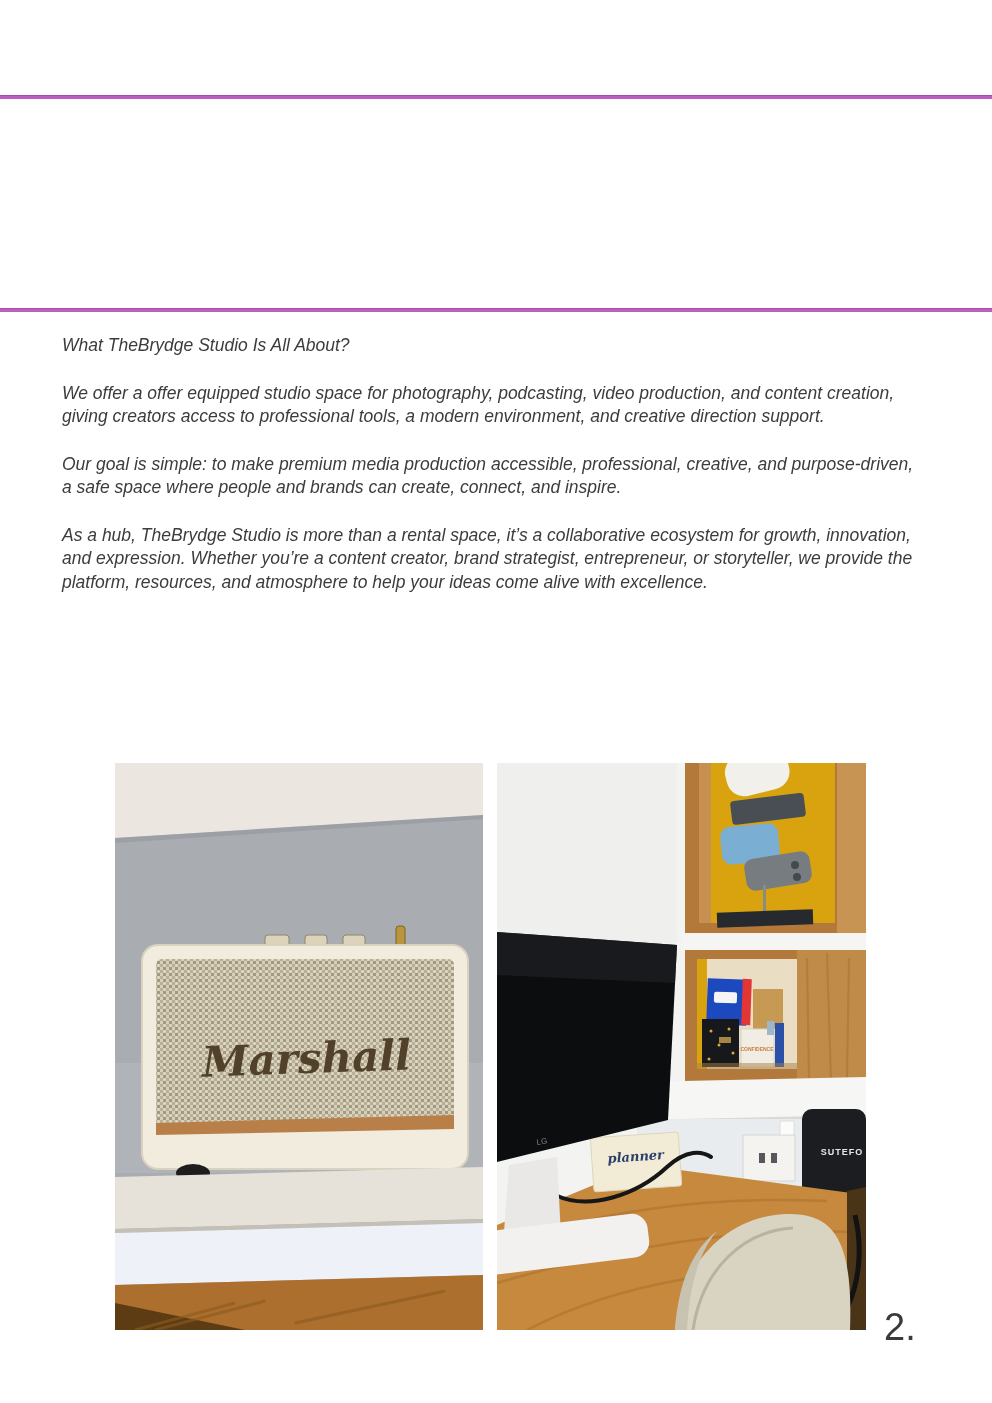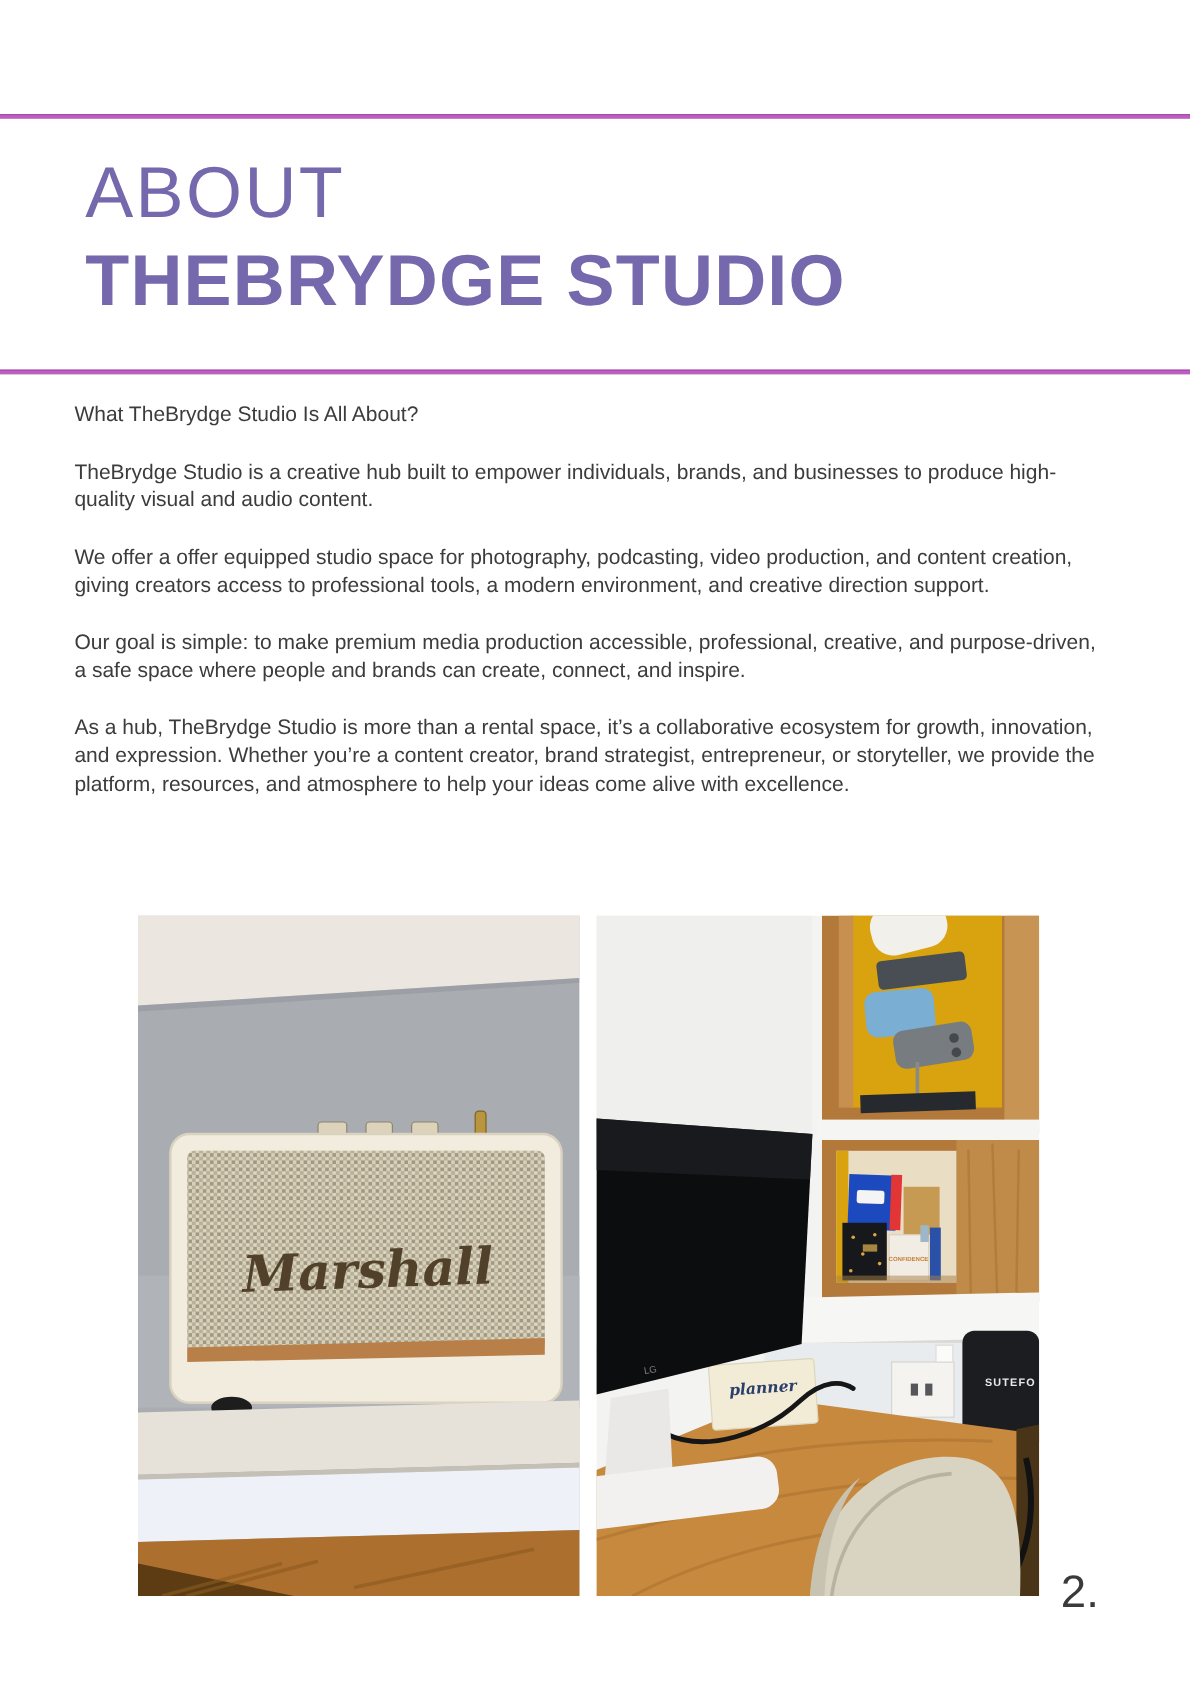--- a/index.html
+++ b/index.html
@@ -29,49 +29,44 @@
   }
   .heading .h-line2{
     display:block;
     font-size:60px;font-weight:700;letter-spacing:1px;
   }
   .bodytext{
     position:absolute;left:62px;top:334px;width:862px;
     color:#3c3c3c;
     font-size:17.5px;line-height:23.5px;
   }
-  .bodytext p{margin:0 0 24px 0;}
+  .bodytext p{margin:0 0 24px 0;font-style:italic;}
   .photos{
     position:absolute;left:115px;top:763px;width:751px;height:567px;
     display:flex;gap:14px;
   }
   .photo{display:block;margin:0;padding:0;}
   .photo svg{display:block;}
   .page-number{
     position:absolute;left:884px;top:1306px;
     font-size:38px;color:#3a3a3a;
   }
 </style>
 </head>
 <body>
 
 <div class="page">
 
   <div class="rule rule-top"></div>
 
-  <h1 class="heading">
-    <span class="h-line1">ABOUT</span>
-    <span class="h-line2">THEBRYDGE STUDIO</span>
-  </h1>
 
   <div class="rule rule-bottom"></div>
 
   <div class="bodytext">
     <p>What TheBrydge Studio Is All About?</p>
-    <p>TheBrydge Studio is a creative hub built to empower individuals, brands, and businesses to produce high-quality visual and audio content.</p>
     <p>We offer a offer equipped studio space for photography, podcasting, video production, and content creation, giving creators access to professional tools, a modern environment, and creative direction support.</p>
     <p>Our goal is simple: to make premium media production accessible, professional, creative, and purpose-driven, a safe space where people and brands can create, connect, and inspire.</p>
     <p>As a hub, TheBrydge Studio is more than a rental space, it’s a collaborative ecosystem for growth, innovation, and expression. Whether you’re a content creator, brand strategist, entrepreneur, or storyteller, we provide the platform, resources, and atmosphere to help your ideas come alive with excellence.</p>
   </div>
 
   <div class="photos">
 
     <figure class="photo">
       <svg width="368" height="567" viewBox="0 0 368 567" preserveAspectRatio="none">
         <defs>

